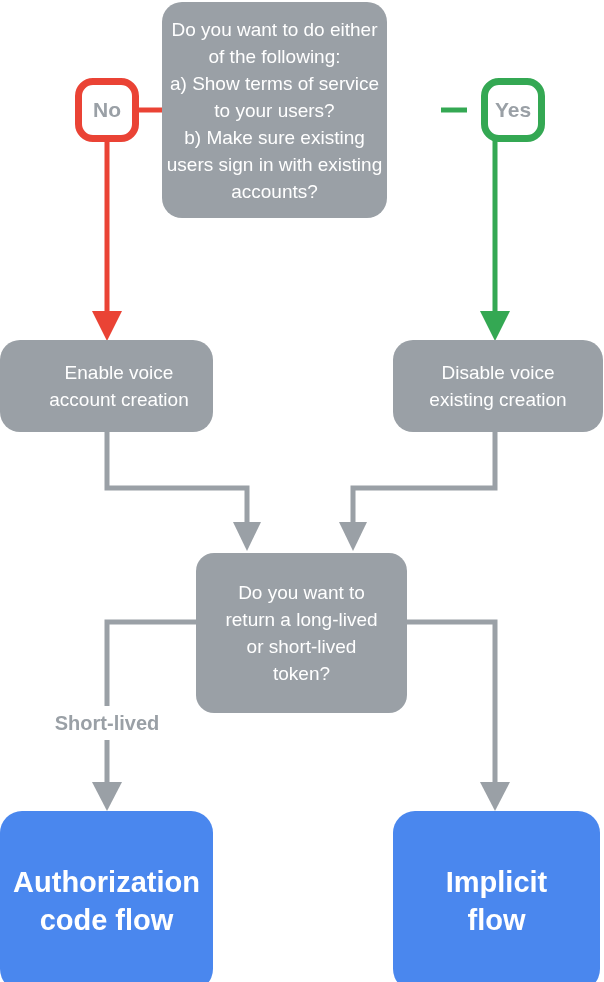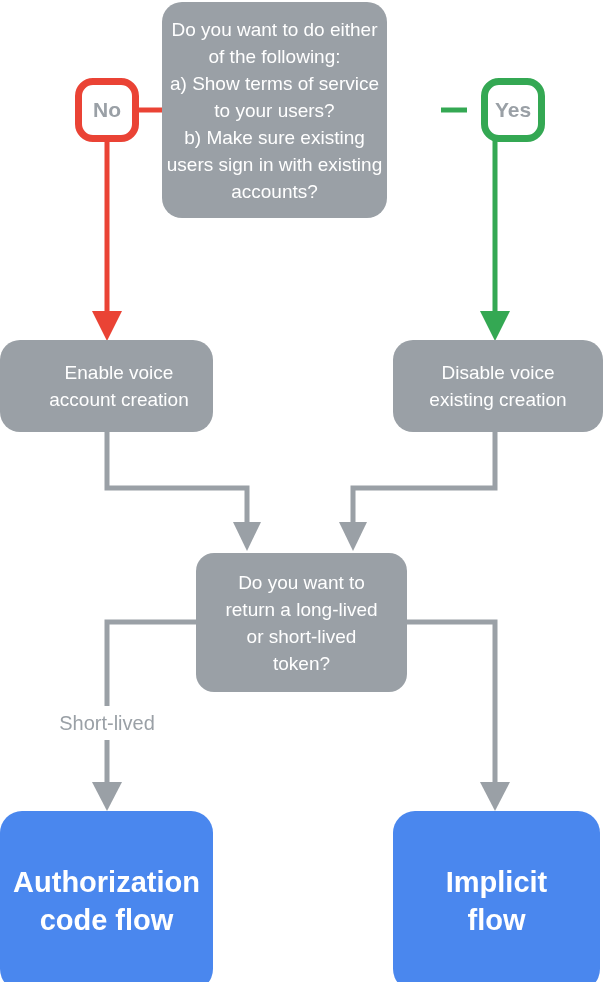--- a/index.html
+++ b/index.html
@@ -34,21 +34,21 @@
     background: var(--node-gray, #9AA0A6);
     color: var(--text-on-gray, #ffffff);
     font-size: 19px;
     line-height: 27px;
     font-weight: 400;
     border-radius: 20px;
   }
   .node.top-q    { left: 162px; top: 2px;   width: 225px; height: 216px; }
   .node.enable   { left: 0px;   top: 340px; width: 213px; height: 92px; padding-left: 25px; }
   .node.disable  { left: 393px; top: 340px; width: 210px; height: 92px; }
-  .node.token-q  { left: 196px; top: 553px; width: 211px; height: 139px; border-radius: 18px; }
+  .node.token-q  { left: 196px; top: 553px; width: 211px; height: 160px; border-radius: 18px; }
   .badge {
     position: absolute;
     box-sizing: border-box;
     width: 64px;
     height: 64px;
     border-radius: 18px;
     background: var(--label-bg, #ffffff);
     border: 7px solid;
     display: flex;
     align-items: center;
@@ -57,21 +57,21 @@
     font-size: 21px;
     font-weight: 700;
   }
   .badge.no  { left: 75px;  top: 78px; border-color: var(--red, #EA4335); }
   .badge.yes { left: 464px; top: 78px; border-color: var(--green, #34A853); margin-left: 17px; }
   .edge-label {
     position: absolute;
     background: var(--label-bg, #ffffff);
     color: var(--muted-gray-text, #9AA0A6);
     font-size: 20px;
-    font-weight: 400;
+    font-weight: 700;
     display: flex;
     align-items: center;
     justify-content: center;
     text-align: center;
   }
   .edge-label.short { left: 22px;  top: 706px; width: 170px; height: 34px; }
   .edge-label.long  { left: 410px; top: 706px; width: 173px; height: 35px; }
   .node.blue {
     background: var(--blue, #4A87EE);
     color: var(--text-on-blue, #ffffff);

